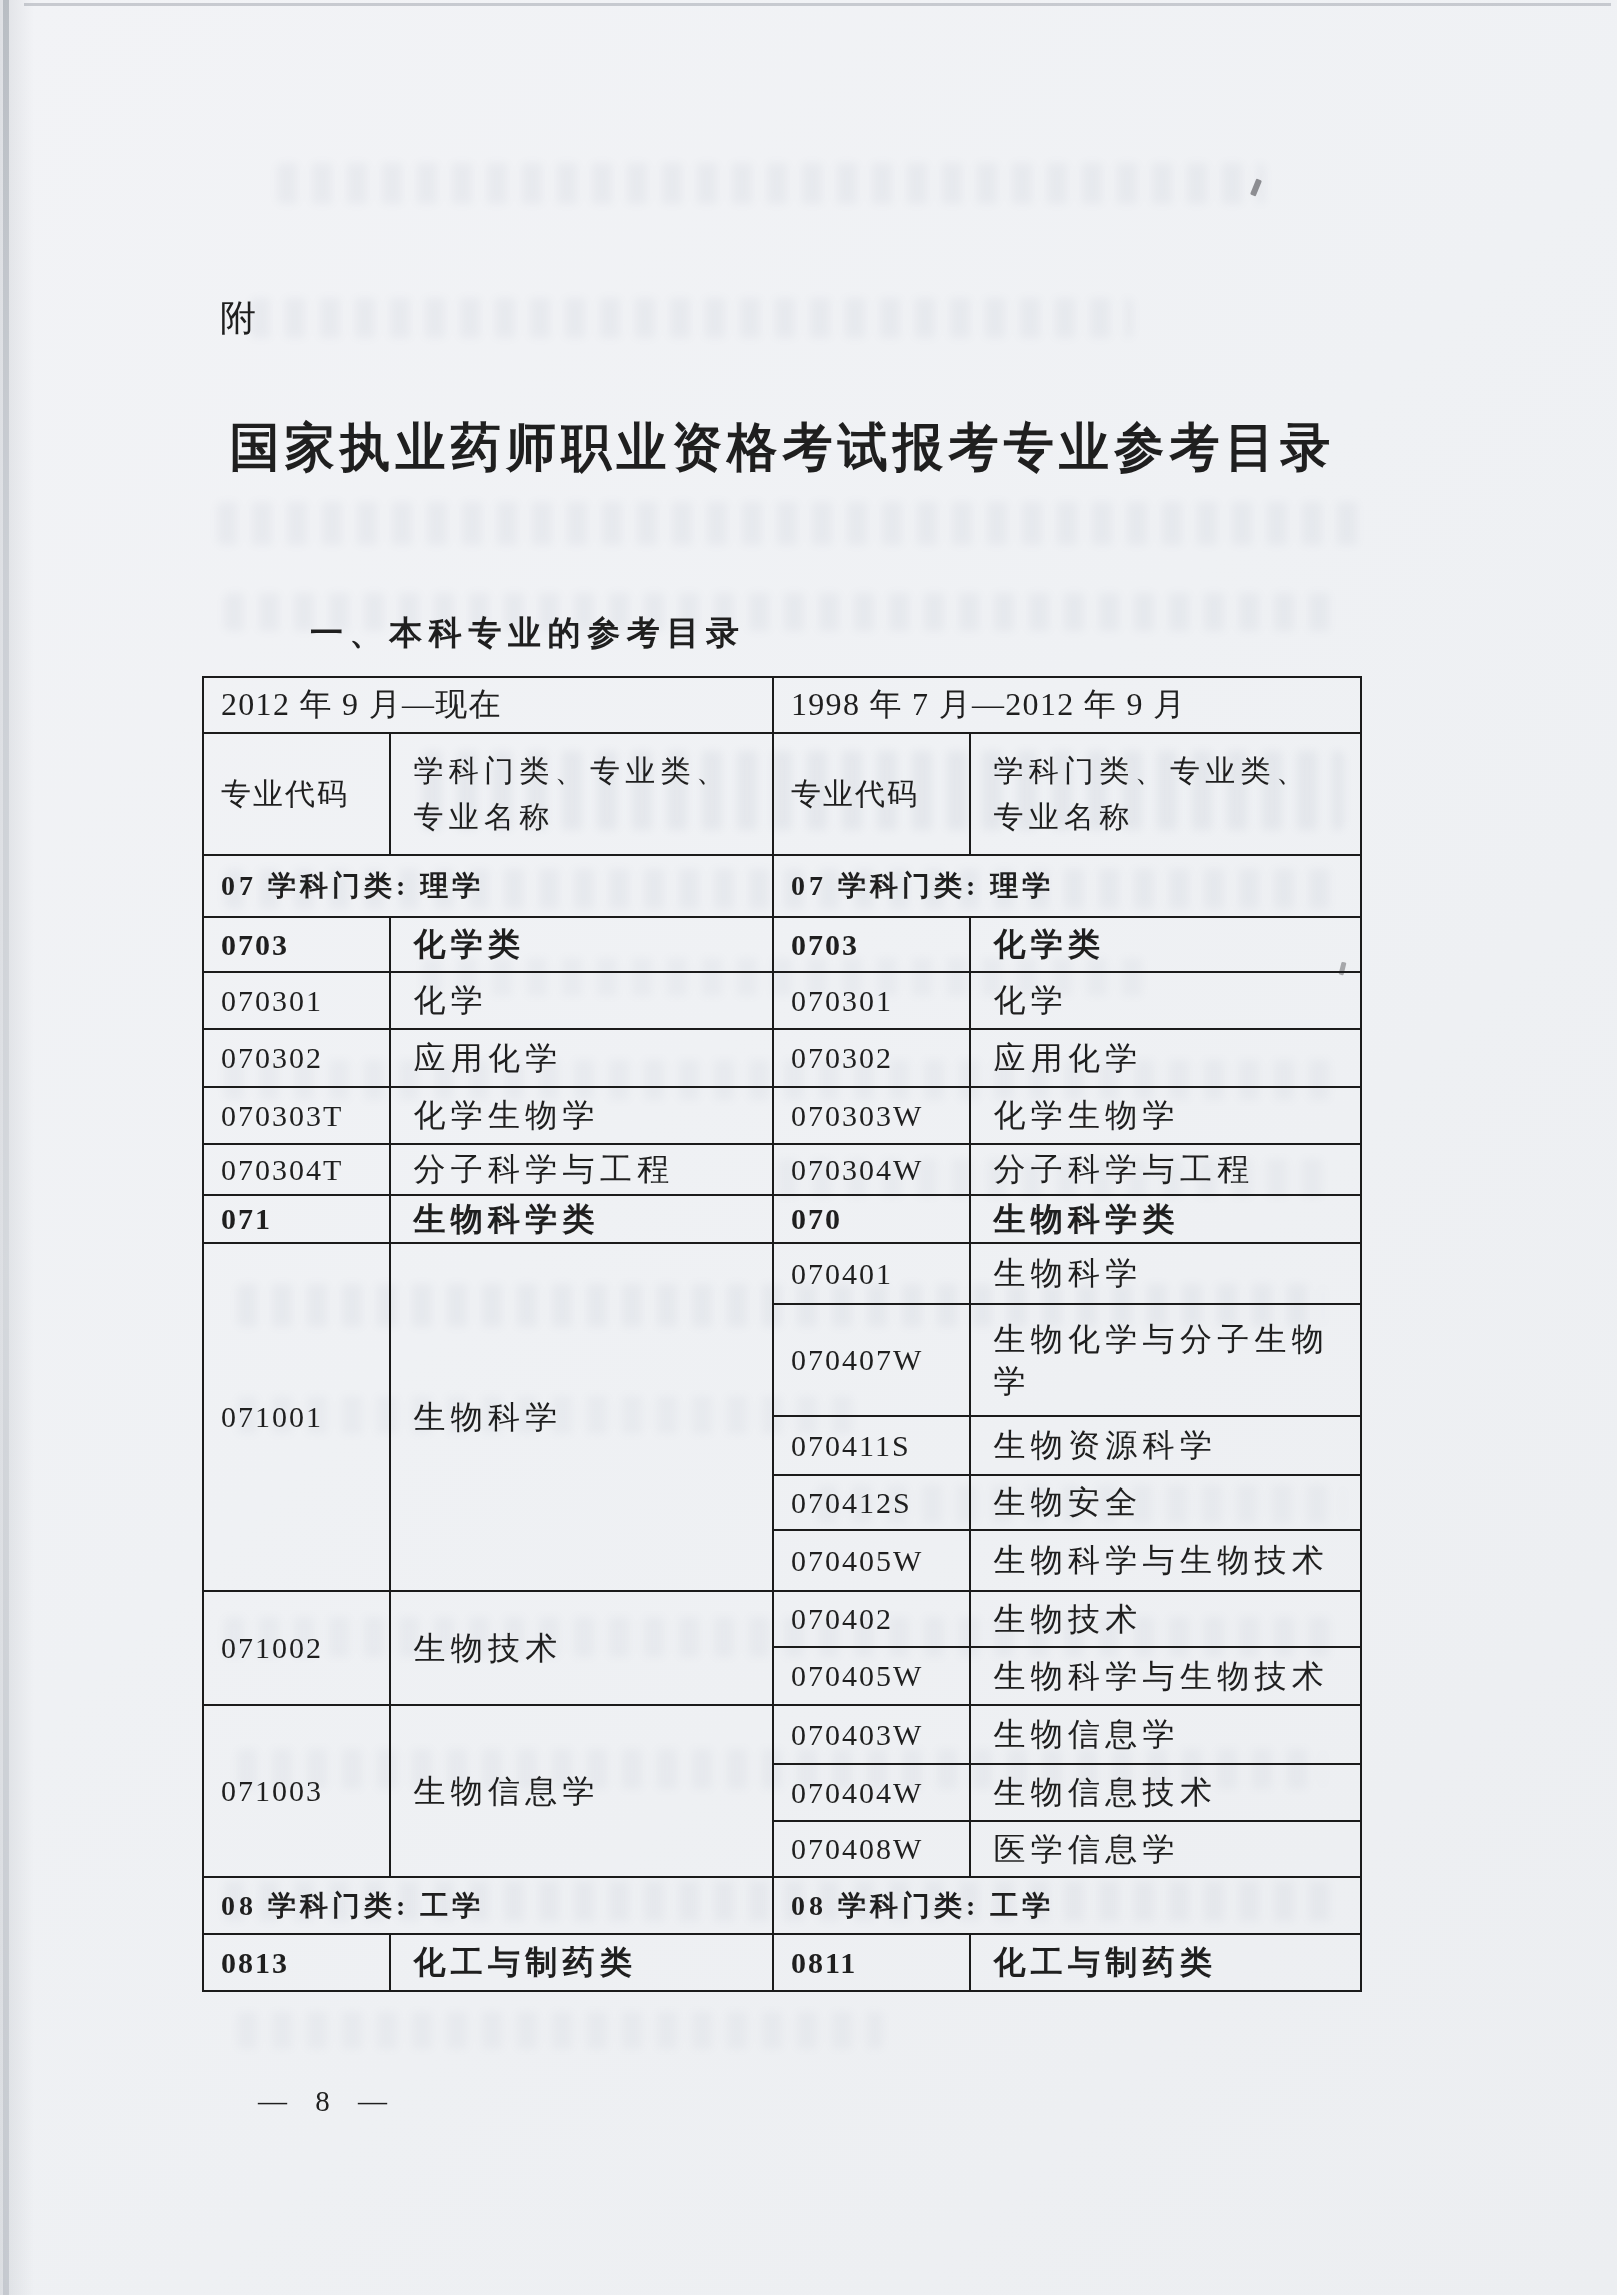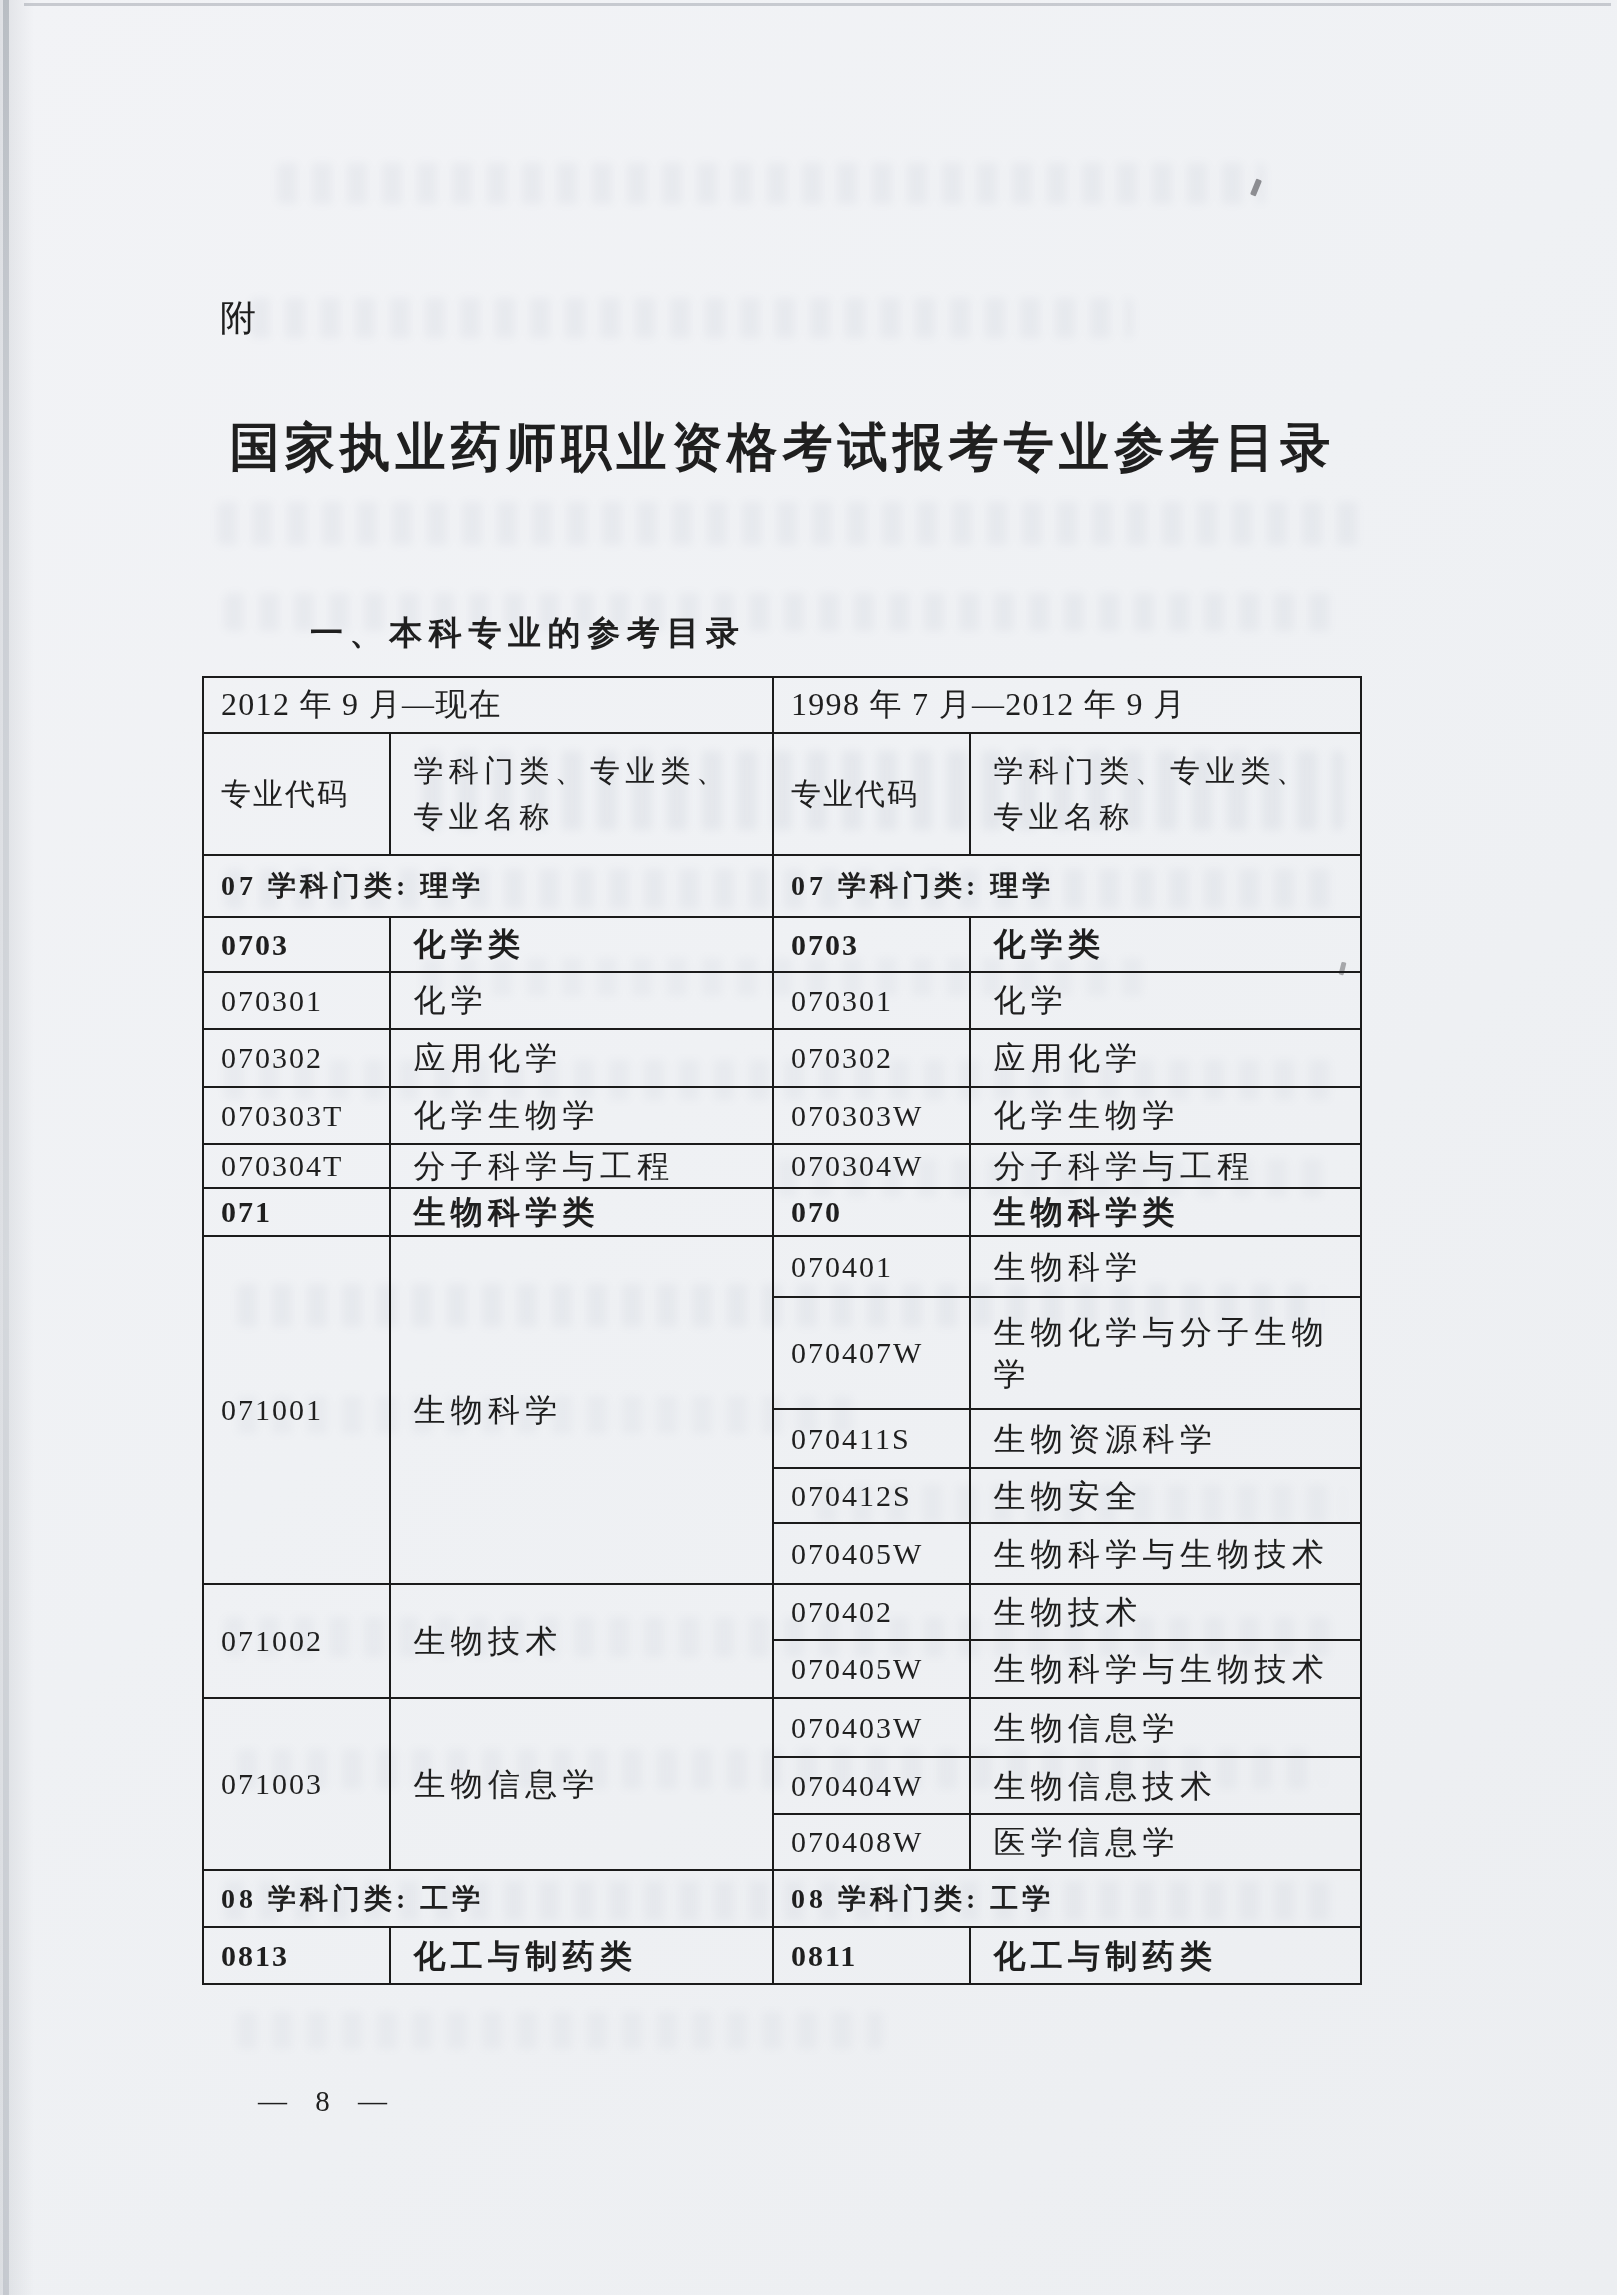--- a/index.html
+++ b/index.html
@@ -117,21 +117,21 @@
     <td class="name">应用化学</td>
     <td class="code">070302</td>
     <td class="name">应用化学</td>
   </tr>
   <tr style="height:57px;">
     <td class="code">070303T</td>
     <td class="name">化学生物学</td>
     <td class="code">070303W</td>
     <td class="name">化学生物学</td>
   </tr>
-  <tr style="height:44px;">
+  <tr style="height:51px;">
     <td class="code">070304T</td>
     <td class="name">分子科学与工程</td>
     <td class="code">070304W</td>
     <td class="name">分子科学与工程</td>
   </tr>
   <tr class="cat" style="height:48px;">
     <td class="code">071</td>
     <td class="name">生物科学类</td>
     <td class="code">070</td>
     <td class="name">生物科学类</td>

